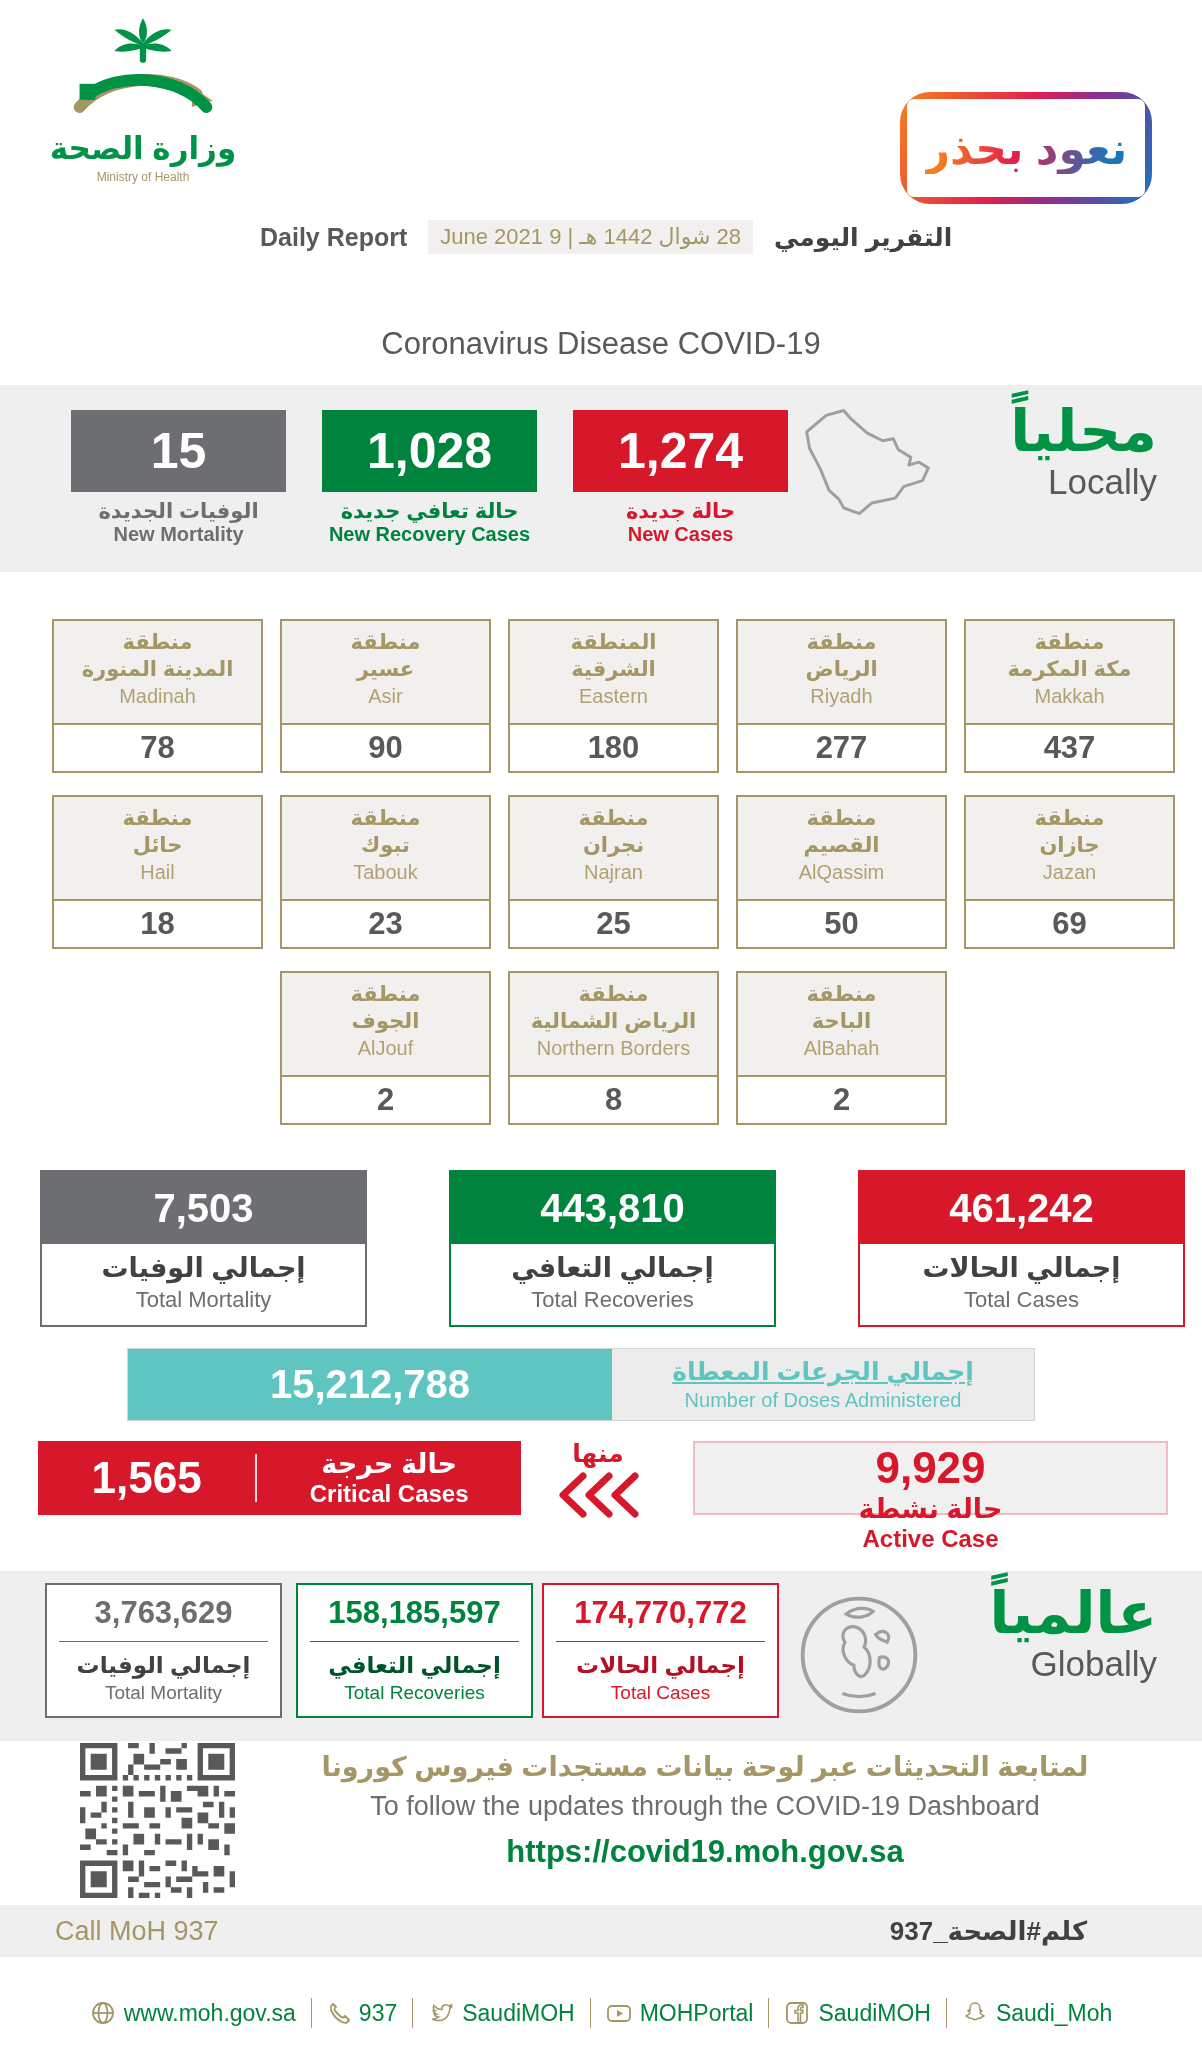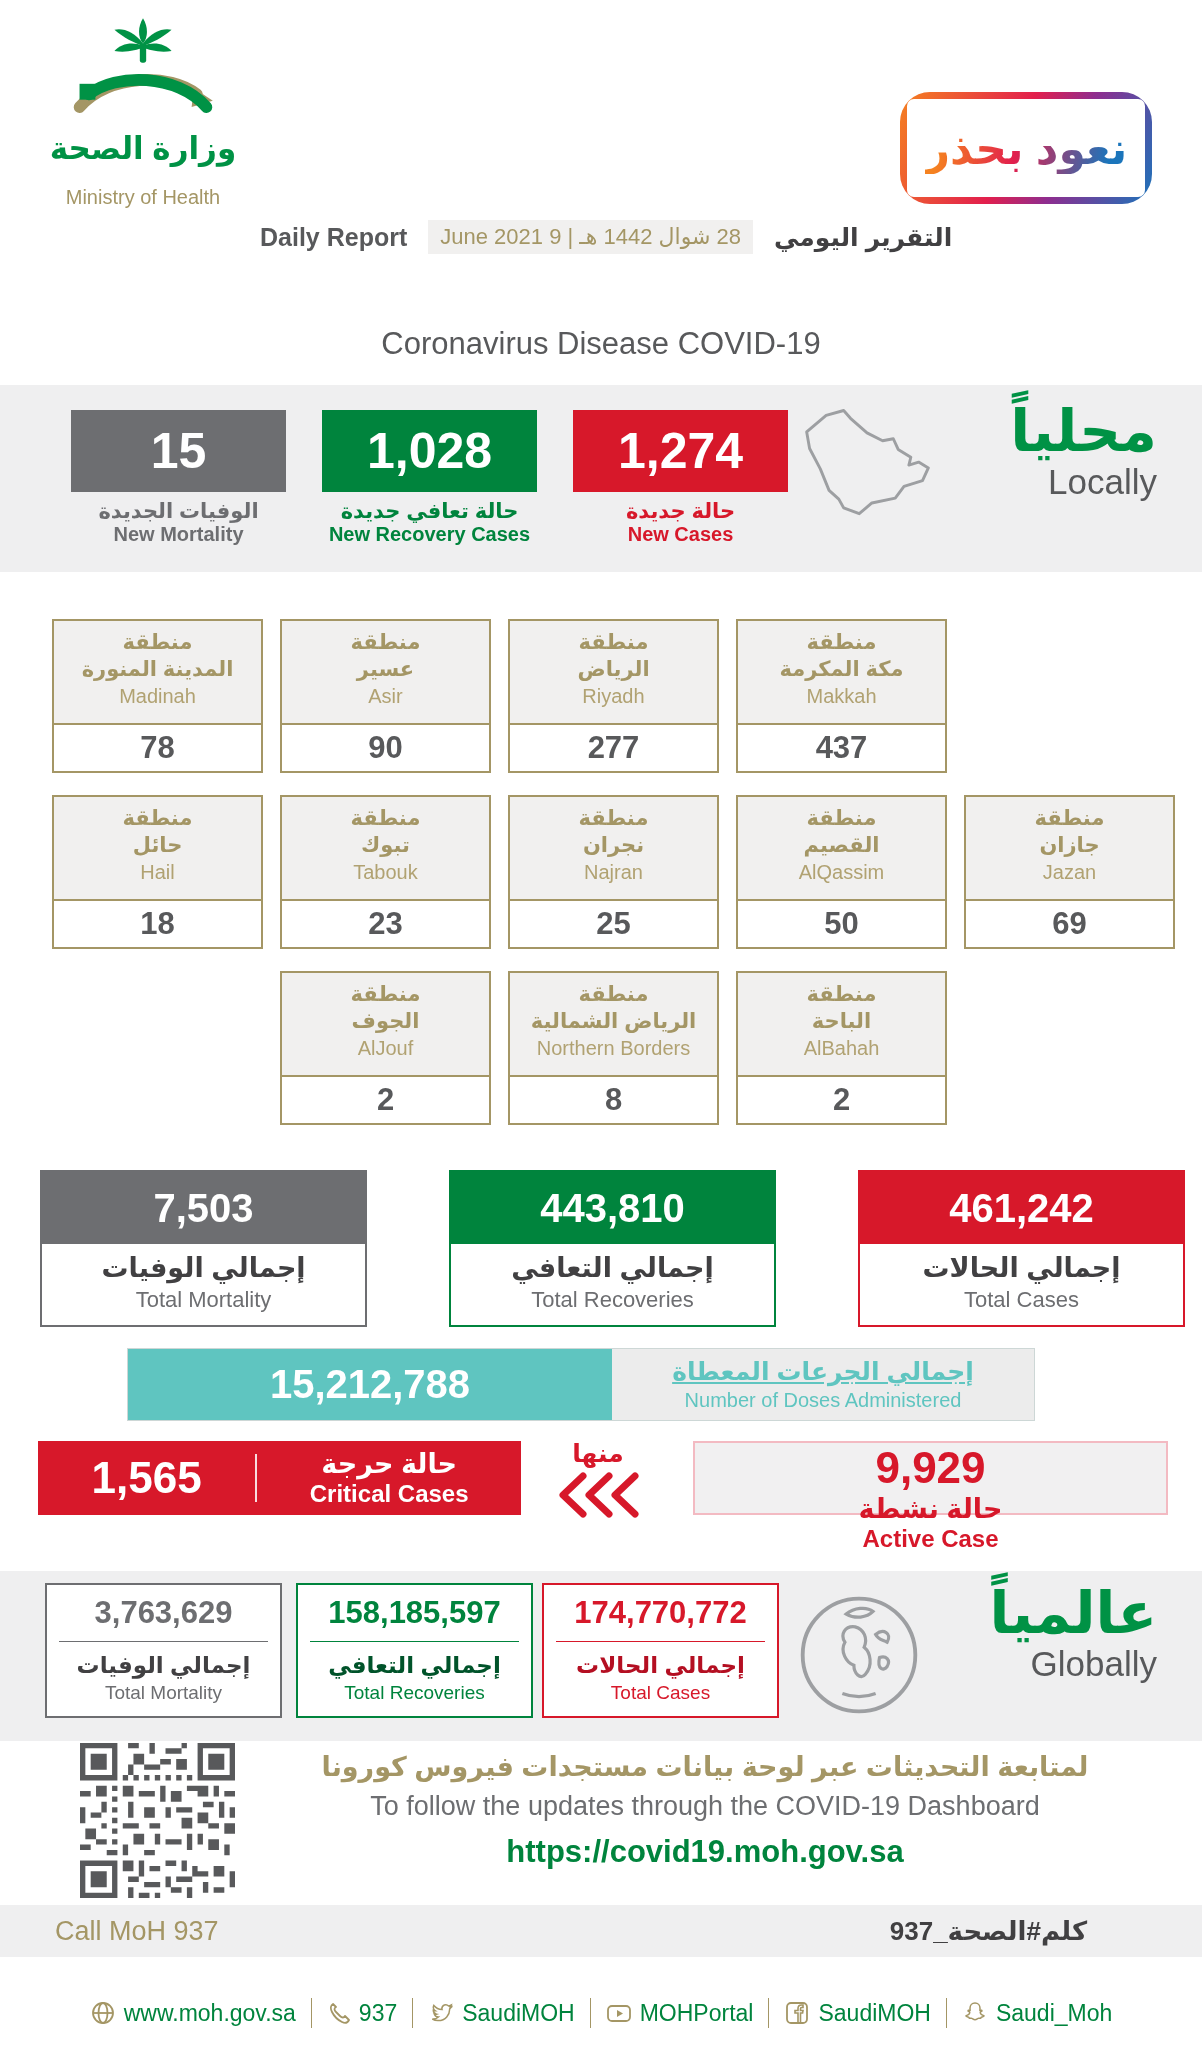--- a/index.html
+++ b/index.html
@@ -7,21 +7,21 @@
     --gold:#a49665; --gold-light:#b1a272; --teal:#5fc5c0; --dark:#414042;
     --text-gray:#58595b; --band:#efeff0;
   }
   *{box-sizing:border-box;}
   body{margin:0;width:1202px;height:2048px;overflow:hidden;background:#fff;
        font-family:"Liberation Sans","DejaVu Sans",sans-serif;}
   
   .header{position:relative;height:385px;}
   .logo{position:absolute;left:48px;top:14px;width:190px;text-align:center;}
   .logo-ar{color:var(--green);font-size:31px;font-weight:bold;margin-top:2px;}
-  .logo-en{color:var(--gold);font-size:20px;margin-top:19px;}
+  .logo-en{color:var(--gold);font-size:12px;margin-top:3px;}
   .badge{position:absolute;top:92px;right:50px;width:252px;height:112px;border-radius:30px;
          background:linear-gradient(115deg,#f58220,#e21f4d 45%,#8e2d8f 65%,#1b75bb);padding:7px;}
   .badge-inner{background:#fff;width:100%;height:100%;border-radius:7px;
                display:flex;align-items:center;justify-content:center;}
   .badge-inner span{font-size:44px;font-weight:bold;
         background:linear-gradient(100deg,#f58220 8%,#e21f4d 45%,#1b75bb 90%);
         -webkit-background-clip:text;background-clip:text;color:transparent;}
   .date-row{position:absolute;top:220px;left:260px;display:flex;align-items:center;gap:21px;}
   .dr-en{font-size:25px;font-weight:bold;color:var(--text-gray);}
   .dr-date{font-size:22px;color:var(--gold);background:#f1f0ef;padding:4px 12px;}
@@ -206,20 +206,28 @@
       <div class="rcard">
         <div class="rhead">
           <div class="r-ar1" dir="rtl">منطقة</div>
           <div class="r-ar2" dir="rtl">عسير</div>
           <div class="r-en">Asir</div>
         </div>
         <div class="r-val">90</div>
       </div>
       <div class="rcard">
         <div class="rhead">
+          <div class="r-ar1" dir="rtl">المنطقة</div>
+          <div class="r-ar2" dir="rtl">الشرقية</div>
+          <div class="r-en">Eastern</div>
+        </div>
+        <div class="r-val">180</div>
+      </div>
+      <div class="rcard">
+        <div class="rhead">
           <div class="r-ar1" dir="rtl">منطقة</div>
           <div class="r-ar2" dir="rtl">الرياض</div>
           <div class="r-en">Riyadh</div>
         </div>
         <div class="r-val">277</div>
       </div>
       <div class="rcard">
         <div class="rhead">
           <div class="r-ar1" dir="rtl">منطقة</div>
           <div class="r-ar2" dir="rtl">مكة المكرمة</div>

